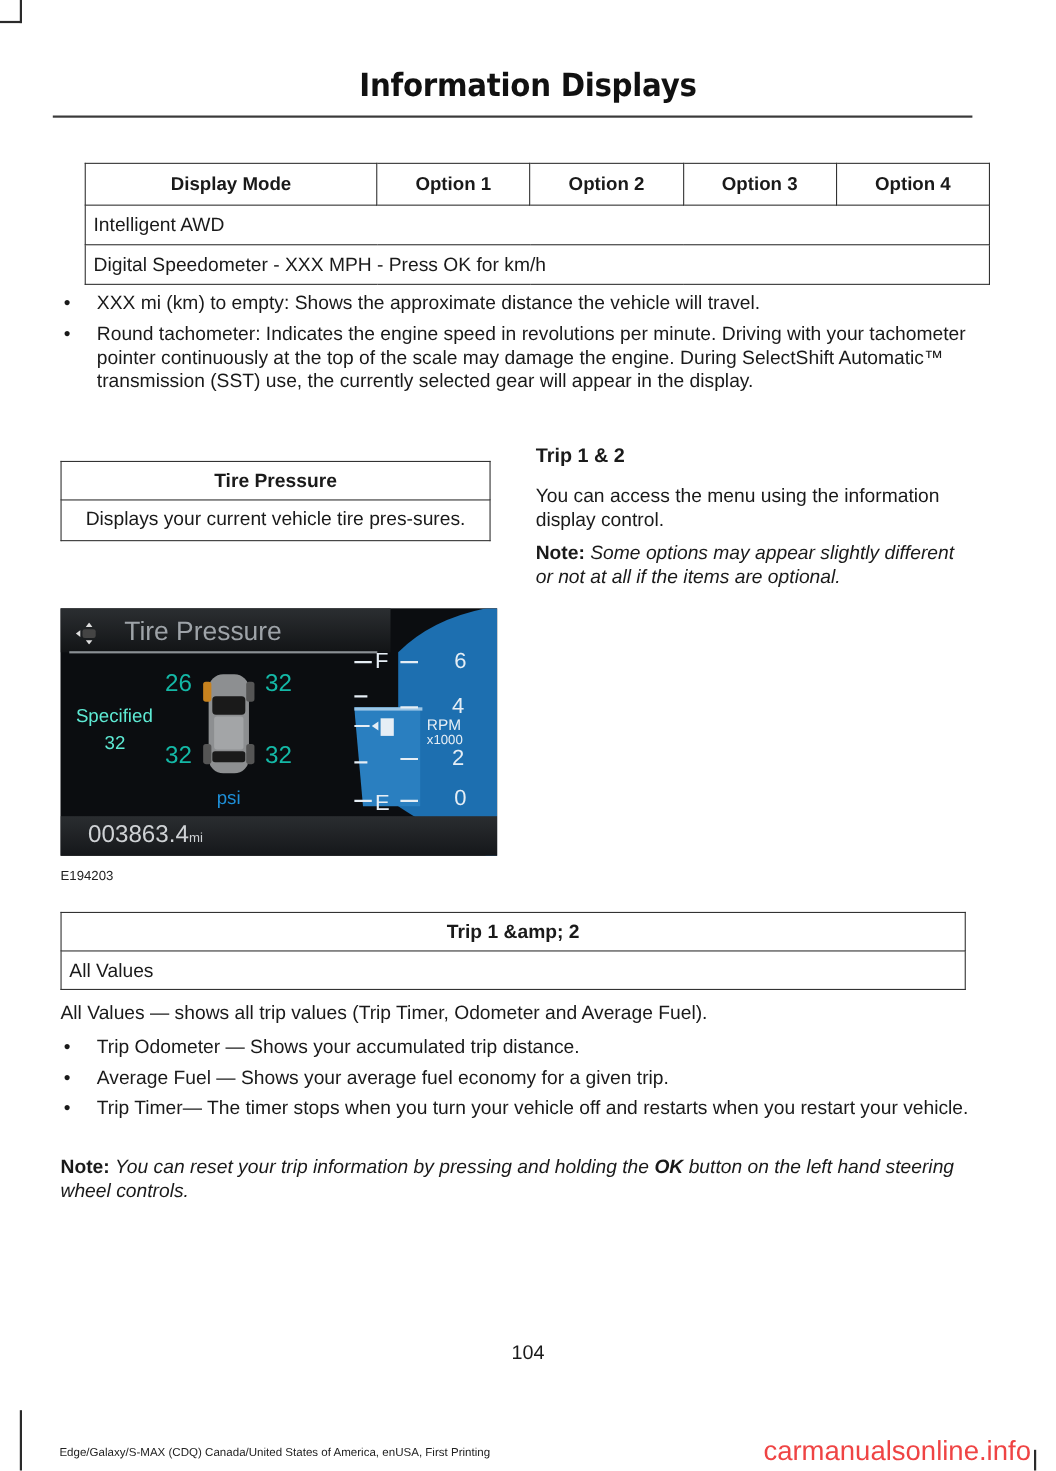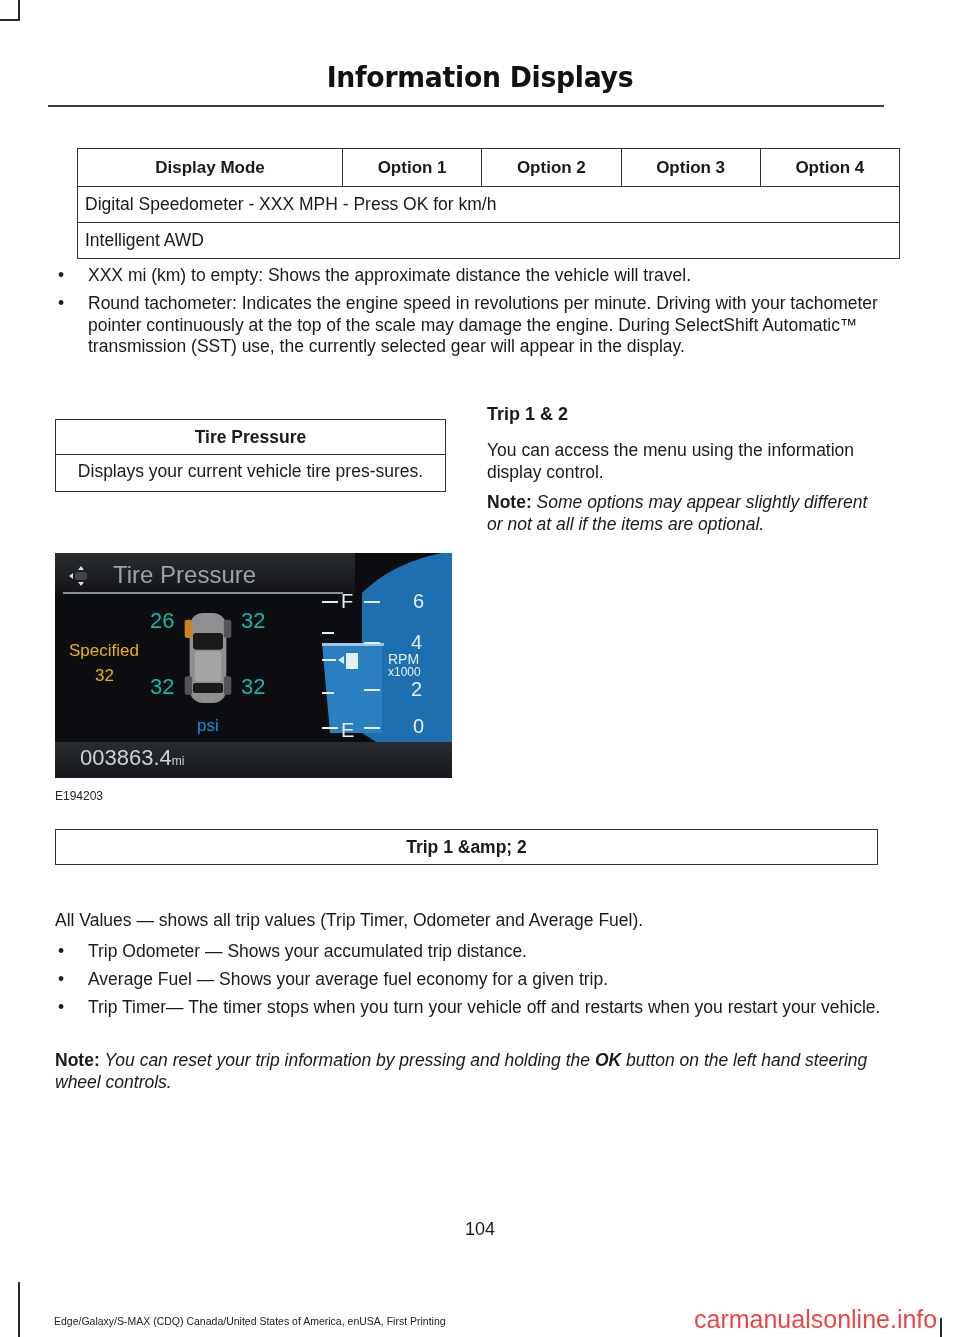--- a/index.html
+++ b/index.html
@@ -37,21 +37,21 @@
   .note-label { font-weight: 700; font-style: normal; }
   .note-body { font-style: italic; }
 
   
   #cluster { position: absolute; top: 553px; left: 55px; width: 397px; height: 225px; background: #0b0d10; overflow: hidden; }
   #cluster .topbar { position: absolute; left: 0; top: 0; width: 300px; height: 40px; background: linear-gradient(#2b2e31, #121416); }
   #cluster .topline { position: absolute; left: 8px; top: 39px; width: 280px; height: 2px; background: #8a8f94; }
   #cluster .title { position: absolute; left: 58px; top: 8px; font-size: 24px; color: #9ea3a8; }
   #cluster .nav { position: absolute; left: 14px; top: 13px; width: 24px; height: 20px; }
   #cluster .pval { position: absolute; color: #14b8a6; font-size: 22px; }
-  #cluster .spec { position: absolute; color: #eab308; font-size: 17px; }
+  #cluster .spec { position: absolute; color: #5eead4; font-size: 17px; }
   #cluster .psi { position: absolute; left: 142px; top: 163px; color: #1e8fd8; font-size: 17px; }
   #cluster .botbar { position: absolute; left: 0; bottom: 0; width: 397px; height: 36px; background: linear-gradient(#2a2d30, #15171a); }
   #cluster .odo { position: absolute; left: 25px; bottom: 7px; color: #cfd2d5; font-size: 22px; }
   #cluster .odo small { font-size: 12px; }
   #cluster .gauge { position: absolute; right: 0; top: 0; width: 130px; height: 225px; }
   #cluster .glabel { position: absolute; color: #e6eef5; font-size: 20px; }
   #cluster .rpm { position: absolute; color: #e6eef5; font-size: 12px; line-height: 12px; }
   #fig-id { position: absolute; top: 789px; left: 55px; font-size: 12px; color: #222; }
 
   #trip-table { top: 829px; left: 55px; width: 823px; }
@@ -80,24 +80,24 @@
 <table id="mode-table" class="tbl">
   <tbody>
       <tr>
     <th style="width:250px">Display Mode</th>
     <th>Option 1</th>
     <th>Option 2</th>
     <th>Option 3</th>
     <th>Option 4</th>
   </tr>
   <tr>
+    <td colspan="5">Intelligent AWD</td>
+  </tr>
+  <tr>
     <td colspan="5">Digital Speedometer - XXX MPH - Press OK for km/h</td>
-  </tr>
-  <tr>
-    <td colspan="5">Intelligent AWD</td>
   </tr>
 </tbody>
   </table>
 
 <ul class="bullet-list" style="top:265px;left:55px;width:830px;">
   <li><span class="dot">•</span><span>XXX mi (km) to empty: Shows the approximate distance the vehicle will travel.</span></li>
   <li><span class="dot">•</span><span>Round tachometer: Indicates the engine speed in revolutions per minute. Driving with your tachometer pointer continuously at the top of the scale may damage the engine. During SelectShift Automatic™ transmission (SST) use, the currently selected gear will appear in the display.</span></li>
 </ul>
 
 <table id="tire-table" class="tbl">
@@ -183,20 +183,23 @@
     <span>003863.4</span><small>mi</small>
   </div>
 </div>
 <div id="fig-id">E194203</div>
 
 <table id="trip-table" class="tbl">
   <tbody>
       <tr>
     <th>Trip 1 &amp;amp; 2</th>
   </tr>
+  <tr>
+    <td>All Values</td>
+  </tr>
 </tbody>
   </table>
 
 <div id="allvalues-desc" class="para">All Values — shows all trip values (Trip Timer, Odometer and Average Fuel).</div>
 
 <ul id="trip-bullets" class="bullet-list">
   <li><span class="dot">•</span><span>Trip Odometer — Shows your accumulated trip distance.</span></li>
   <li><span class="dot">•</span><span>Average Fuel — Shows your average fuel economy for a given trip.</span></li>
   <li><span class="dot">•</span><span>Trip Timer— The timer stops when you turn your vehicle off and restarts when you restart your vehicle.</span></li>
 </ul>

